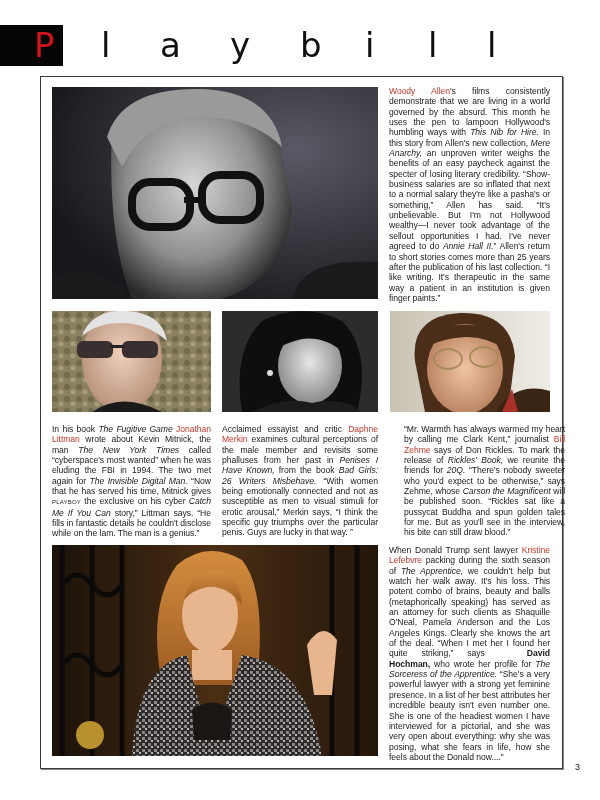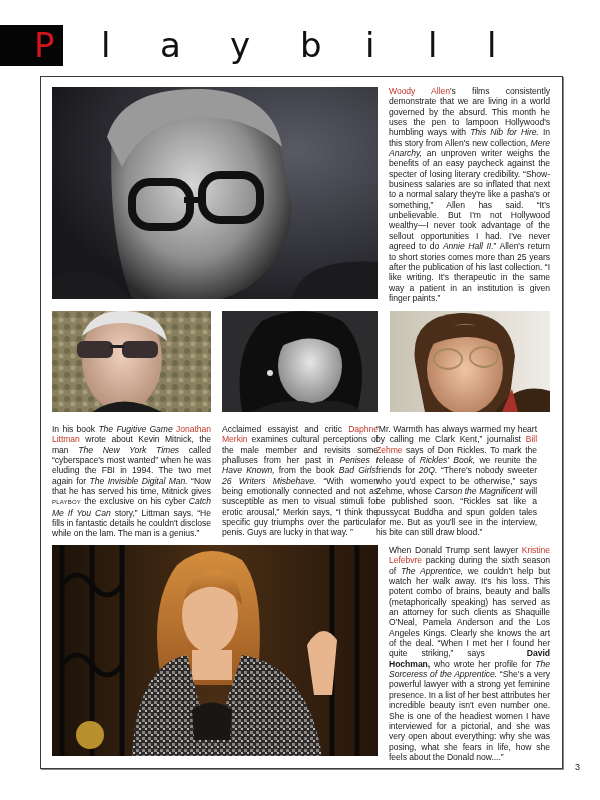--- a/index.html
+++ b/index.html
@@ -144,21 +144,21 @@
 </div>
 
 <div class="txt" style="left:52px; top:424px; width:159px;">
   <span>In his book </span><i>The Fugitive Game</i> <span class="name">Jonathan Littman</span><span> wrote about Kevin Mitnick, the man </span><i>The New York Times</i><span> called “cyberspace's most wanted” when he was eluding the FBI in 1994. The two met again for </span><i>The Invisible Digital Man.</i><span> “Now that he has served his time, Mitnick gives </span><span class="sc">PLAYBOY</span><span> the exclusive on his cyber </span><i>Catch Me If You Can</i><span> story,” Littman says. “He fills in fantastic details he couldn't disclose while on the lam. The man is a genius.”</span>
 </div>
 
 <div class="txt" style="left:222px; top:424px; width:156px;">
   <span>Acclaimed essayist and critic </span><span class="name">Daphne Merkin</span><span> examines cultural perceptions of the male member and revisits some phalluses from her past in </span><i>Penises I Have Known,</i><span> from the book </span><i>Bad Girls: 26 Writers Misbehave.</i><span> “With women being emotionally connected and not as susceptible as men to visual stimuli for erotic arousal,” Merkin says, “I think the specific guy triumphs over the particular penis. Guys are lucky in that way. ”</span>
 </div>
 
-<div class="txt" style="left:376px; top:424px; width:161px;">
+<div class="txt" style="left:404px; top:424px; width:161px;">
   <span>“Mr. Warmth has always warmed my heart by calling me Clark Kent,” journalist </span><span class="name">Bill Zehme</span><span> says of Don Rickles. To mark the release of </span><i>Rickles' Book,</i><span> we reunite the friends for </span><i>20Q.</i><span> “There's nobody sweeter who you'd expect to be otherwise,” says Zehme, whose </span><i>Carson the Magnificent</i><span> will be published soon. “Rickles sat like a pussycat Buddha and spun golden tales for me. But as you'll see in the interview, his bite can still draw blood.”</span>
 </div>
 
 <div class="photo" style="left:52px; top:545px; width:326px; height:211px;" title="Kristine Lefebvre posing behind ornate wrought-iron gates in a tweed jacket">
   <svg viewBox="0 0 326 211" preserveAspectRatio="none">
     <defs>
       <linearGradient id="kbg" x1="0" y1="0" x2="1" y2="0">
         <stop offset="0" stop-color="#1b120a"></stop>
           <stop offset="0.5" stop-color="#4a2e14"></stop>
           <stop offset="1" stop-color="#24160b"></stop>

